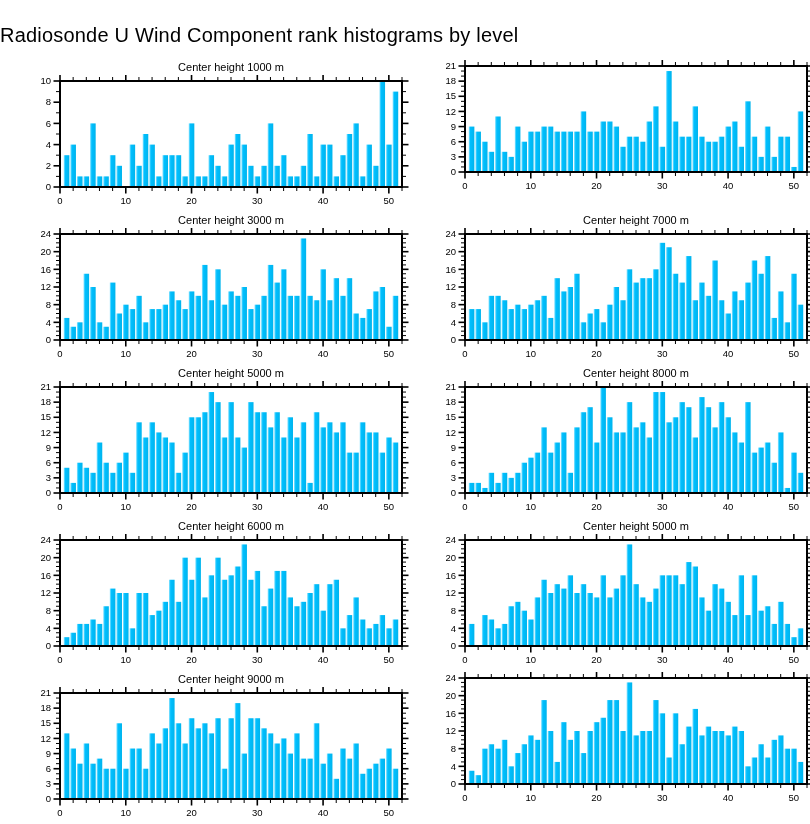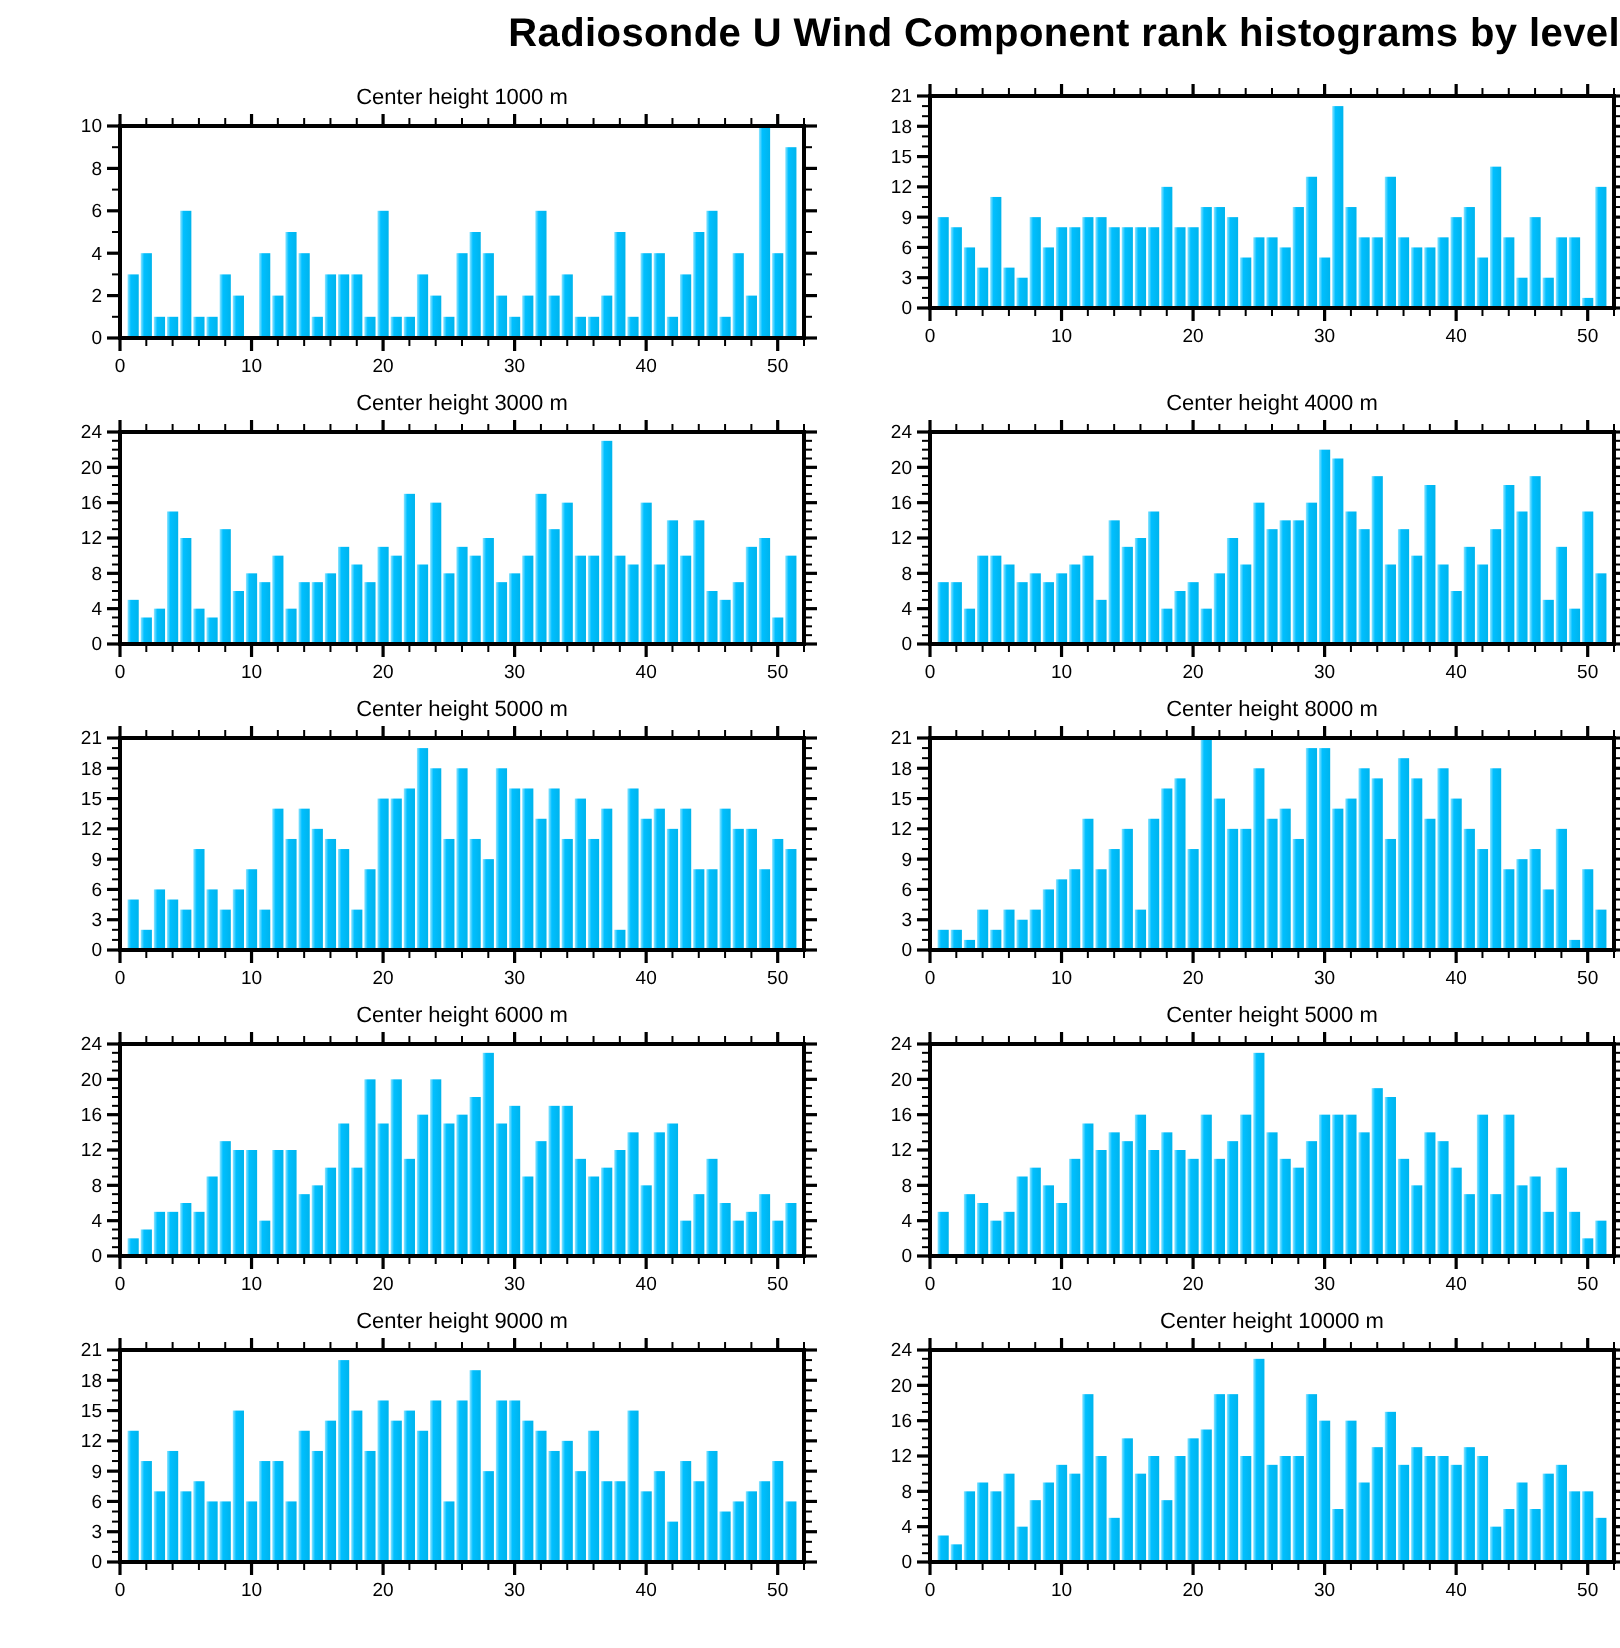--- a/index.html
+++ b/index.html
@@ -4,27 +4,26 @@
 <style>
   html,body{margin:0;padding:0;background:#ffffff;}
   .page{
     position:relative;
     width:810px;height:824px;
     background:#ffffff;
     font-family:"Liberation Sans", sans-serif;
     overflow:hidden;
   }
   .main-title{
-    padding-top:6px;
+    padding-top:24px;
     height:36px;
-    text-align:right;
+    text-align:left;
     font-size:20px;
     color:#000;
     letter-spacing:0.2px;
-    font-weight:bold;
   }
   .grid{
     display:grid;
     grid-template-columns:405px 405px;
     margin-left:12px;
   }
   .panel{width:405px;height:153px;}
   .panel-title{
     margin-left:48px;
     width:342px;
@@ -544,21 +543,21 @@
           <line x1="47" y1="14.833333333333343" x2="44" y2="14.833333333333343" stroke="#000000" stroke-width="1"></line>
           <line x1="391" y1="14.833333333333343" x2="394" y2="14.833333333333343" stroke="#000000" stroke-width="1"></line>
           <line x1="47" y1="10.416666666666657" x2="44" y2="10.416666666666657" stroke="#000000" stroke-width="1"></line>
           <line x1="391" y1="10.416666666666657" x2="394" y2="10.416666666666657" stroke="#000000" stroke-width="1"></line>
           <line x1="47" y1="6" x2="41.5" y2="6" stroke="#000000" stroke-width="1.6"></line>
           <line x1="391" y1="6" x2="396.5" y2="6" stroke="#000000" stroke-width="1.6"></line>
           <text x="39" y="9.2" text-anchor="end" font-size="9.5" fill="#000000">24</text>
         </svg>
       </div>
       <div class="panel">
-        <div class="panel-title">Center height 4000 m</div>
+        <div class="panel-title">Center height 7000 m</div>
         <svg width="405" height="138" viewBox="0 0 405 138">
           <defs>
             <linearGradient id="barg3" x1="0" y1="0" x2="1" y2="0">
               <stop offset="0%" stop-color="#8FE5FF"></stop>
               <stop offset="30%" stop-color="#00BFFF"></stop>
               <stop offset="100%" stop-color="#00B4EC"></stop>
             </linearGradient>
           </defs>
           <rect x="51.78" y="81.08" width="5.59" height="30.92" fill="url(#barg3)"></rect>
           <rect x="58.36" y="81.08" width="5.59" height="30.92" fill="url(#barg3)"></rect>
@@ -1614,21 +1613,20 @@
           <line x1="47" y1="16.095238095238088" x2="44" y2="16.095238095238088" stroke="#000000" stroke-width="1"></line>
           <line x1="391" y1="16.095238095238088" x2="394" y2="16.095238095238088" stroke="#000000" stroke-width="1"></line>
           <line x1="47" y1="11.047619047619051" x2="44" y2="11.047619047619051" stroke="#000000" stroke-width="1"></line>
           <line x1="391" y1="11.047619047619051" x2="394" y2="11.047619047619051" stroke="#000000" stroke-width="1"></line>
           <line x1="47" y1="6" x2="41.5" y2="6" stroke="#000000" stroke-width="1.6"></line>
           <line x1="391" y1="6" x2="396.5" y2="6" stroke="#000000" stroke-width="1.6"></line>
           <text x="39" y="9.2" text-anchor="end" font-size="9.5" fill="#000000">21</text>
         </svg>
       </div>
       <div class="panel">
-        <div class="panel-title">Center height 10000 m</div>
         <svg width="405" height="138" viewBox="0 0 405 138">
           <defs>
             <linearGradient id="barg9" x1="0" y1="0" x2="1" y2="0">
               <stop offset="0%" stop-color="#8FE5FF"></stop>
               <stop offset="30%" stop-color="#00BFFF"></stop>
               <stop offset="100%" stop-color="#00B4EC"></stop>
             </linearGradient>
           </defs>
           <rect x="51.78" y="98.75" width="5.59" height="13.25" fill="url(#barg9)"></rect>
           <rect x="58.36" y="103.17" width="5.59" height="8.83" fill="url(#barg9)"></rect>

